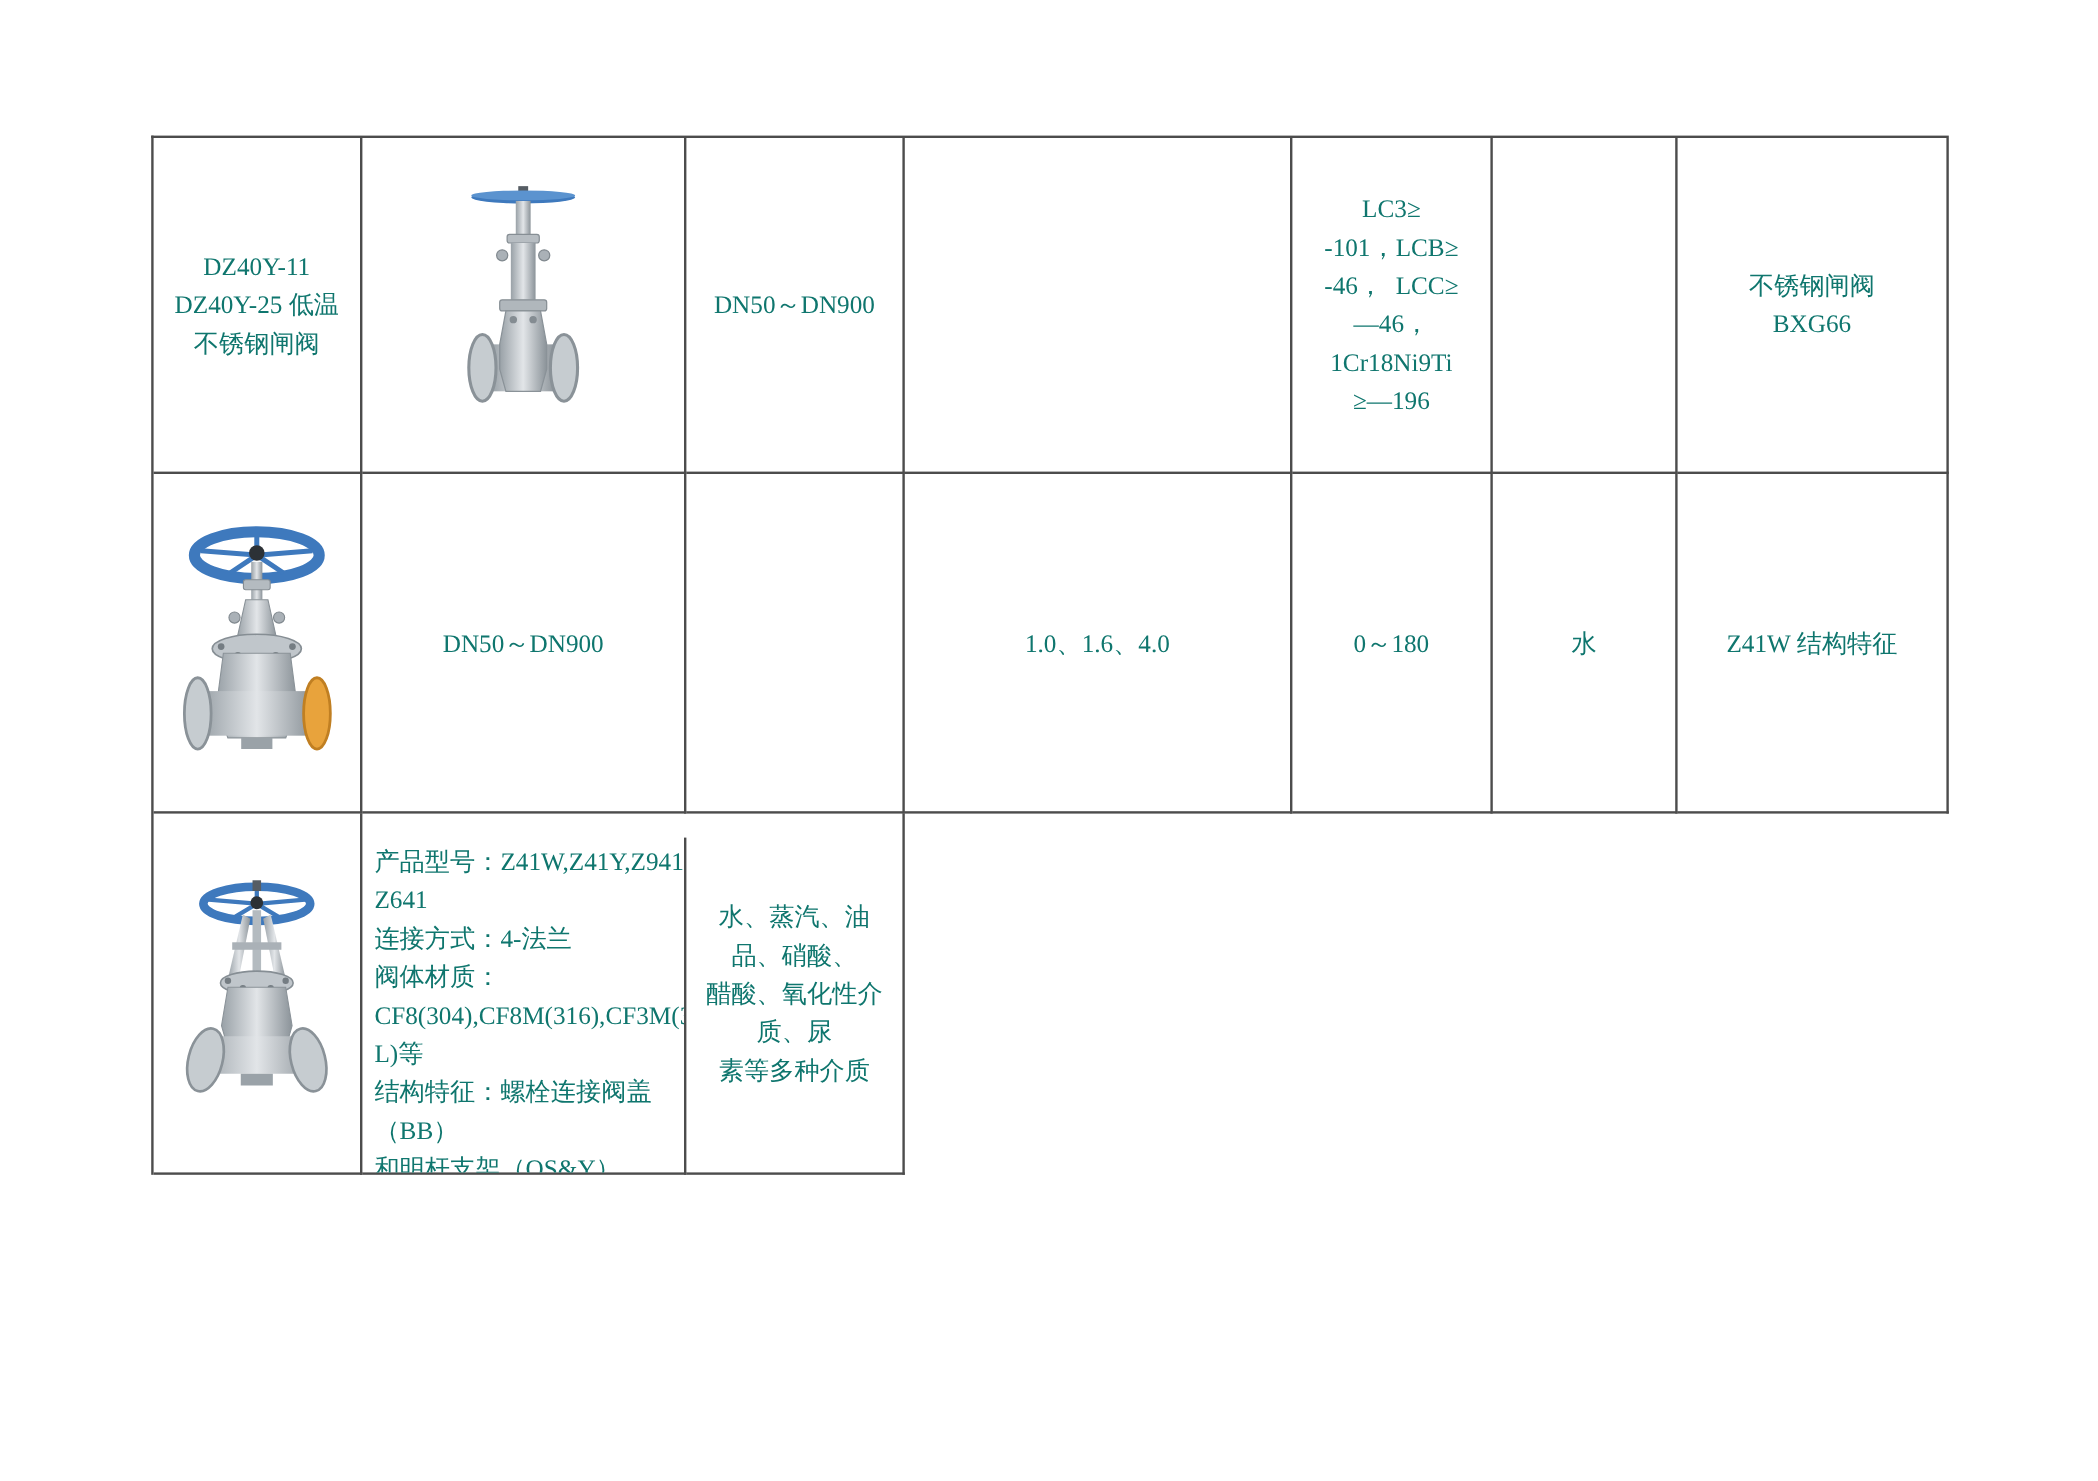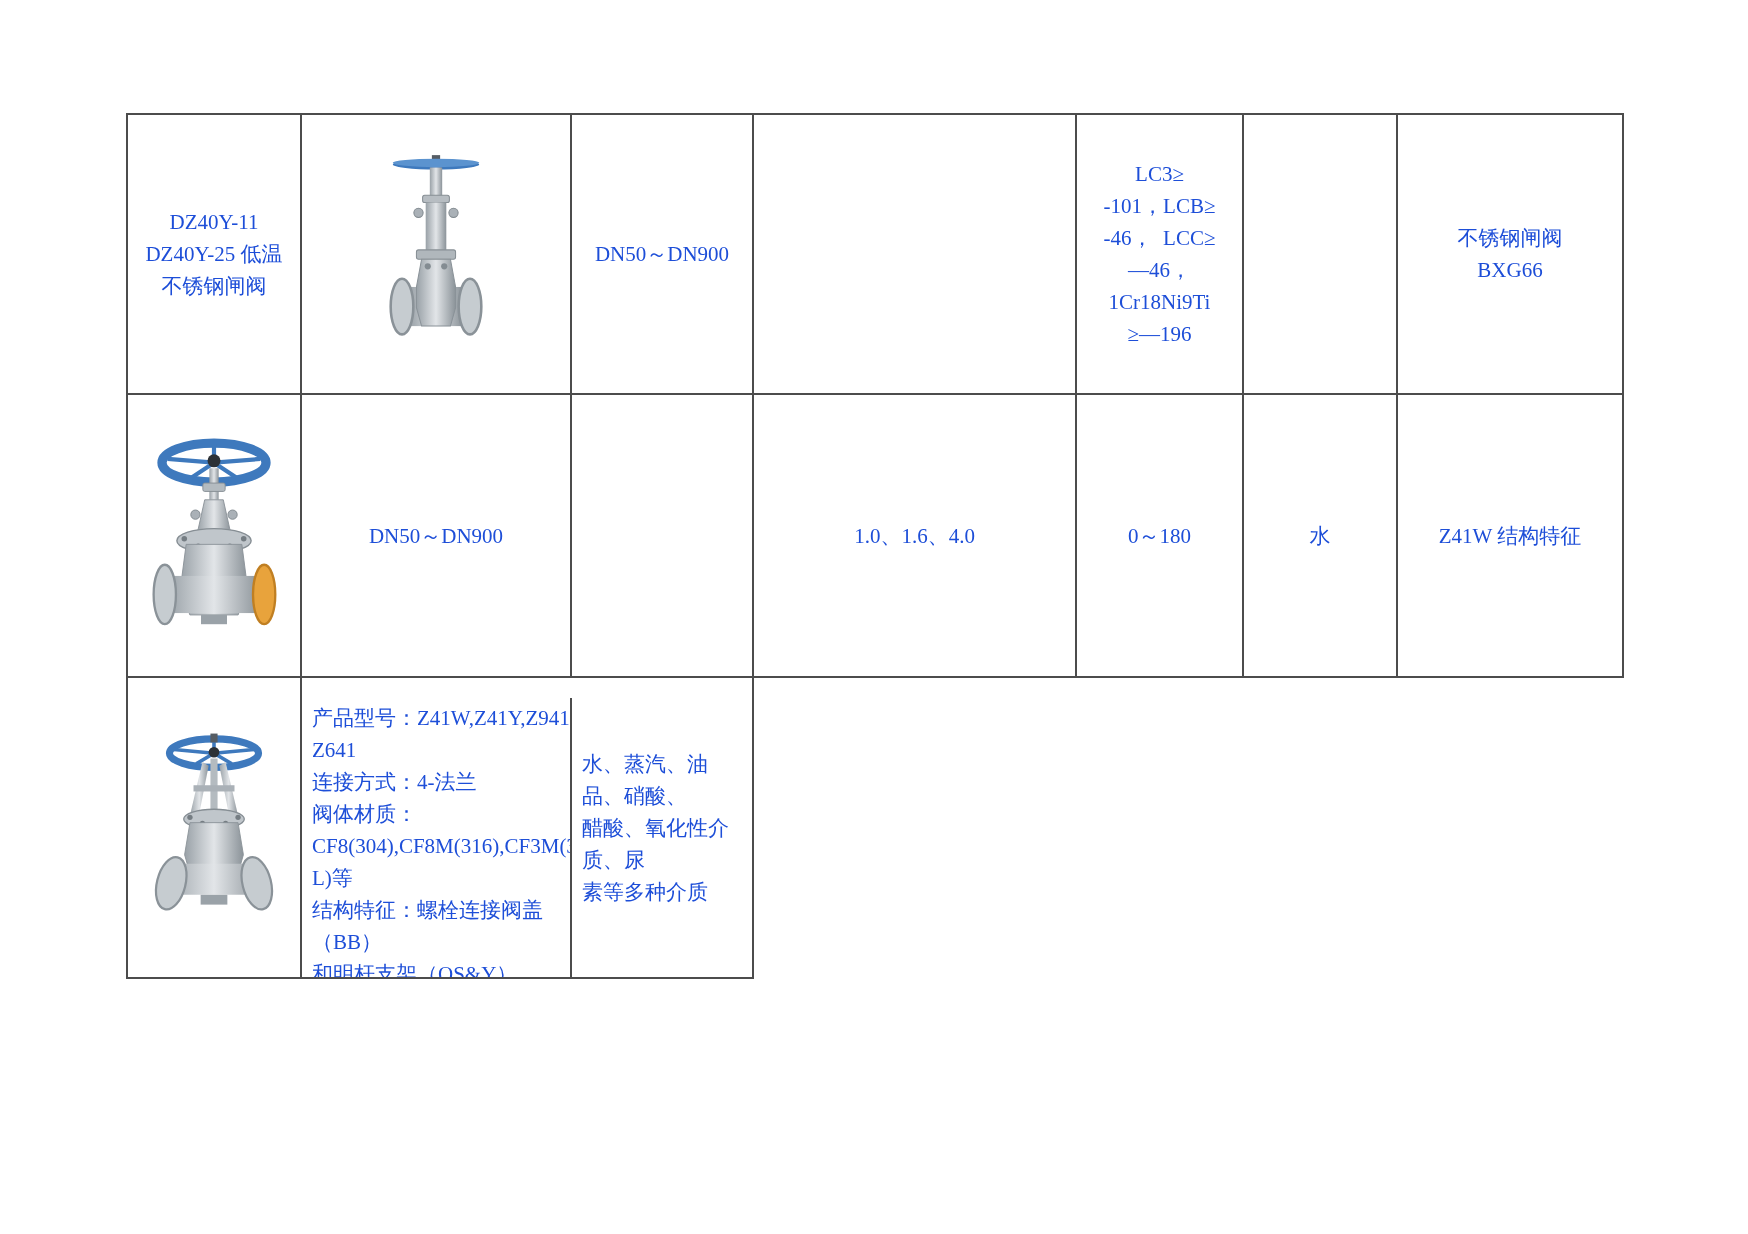--- a/index.html
+++ b/index.html
@@ -6,24 +6,24 @@
   .page{position:relative;width:1748px;height:1234px;background:#ffffff;overflow:hidden;
         font-family:"Liberation Serif","DejaVu Serif",serif;}
   .tbl{position:absolute;left:126px;top:113px;
        display:grid;
        grid-template-columns:174px 270px 182px 323px 167px 154px 226px;
        grid-template-rows:280px 283px 301px;
        border-top:2px solid #4c4c4c;border-left:2px solid #4c4c4c;
        background:#ffffff;}
   .cell{border-right:2px solid #4c4c4c;border-bottom:2px solid #4c4c4c;
         display:flex;align-items:center;justify-content:center;
-        text-align:center;font-size:21px;line-height:32px;color:#1d4ed8;
+        text-align:center;font-size:21px;line-height:32px;color:#0f766e;
         white-space:pre-wrap;overflow:hidden;box-sizing:border-box;}
   .cell.desc{align-items:flex-start;justify-content:flex-start;text-align:left;padding:4px 10px;margin-top:20px;}
-  .cell.med3{justify-content:flex-start;text-align:left;padding:15px 10px;}
+  .cell.med3{justify-content:flex-start;text-align:center;padding:15px 10px;}
   svg{display:block;}
 </style>
 </head>
 <body>
 
 <div class="page">
   <div class="tbl">
 
     <div class="cell"><span>DZ40Y-11
 DZ40Y-25 低温

